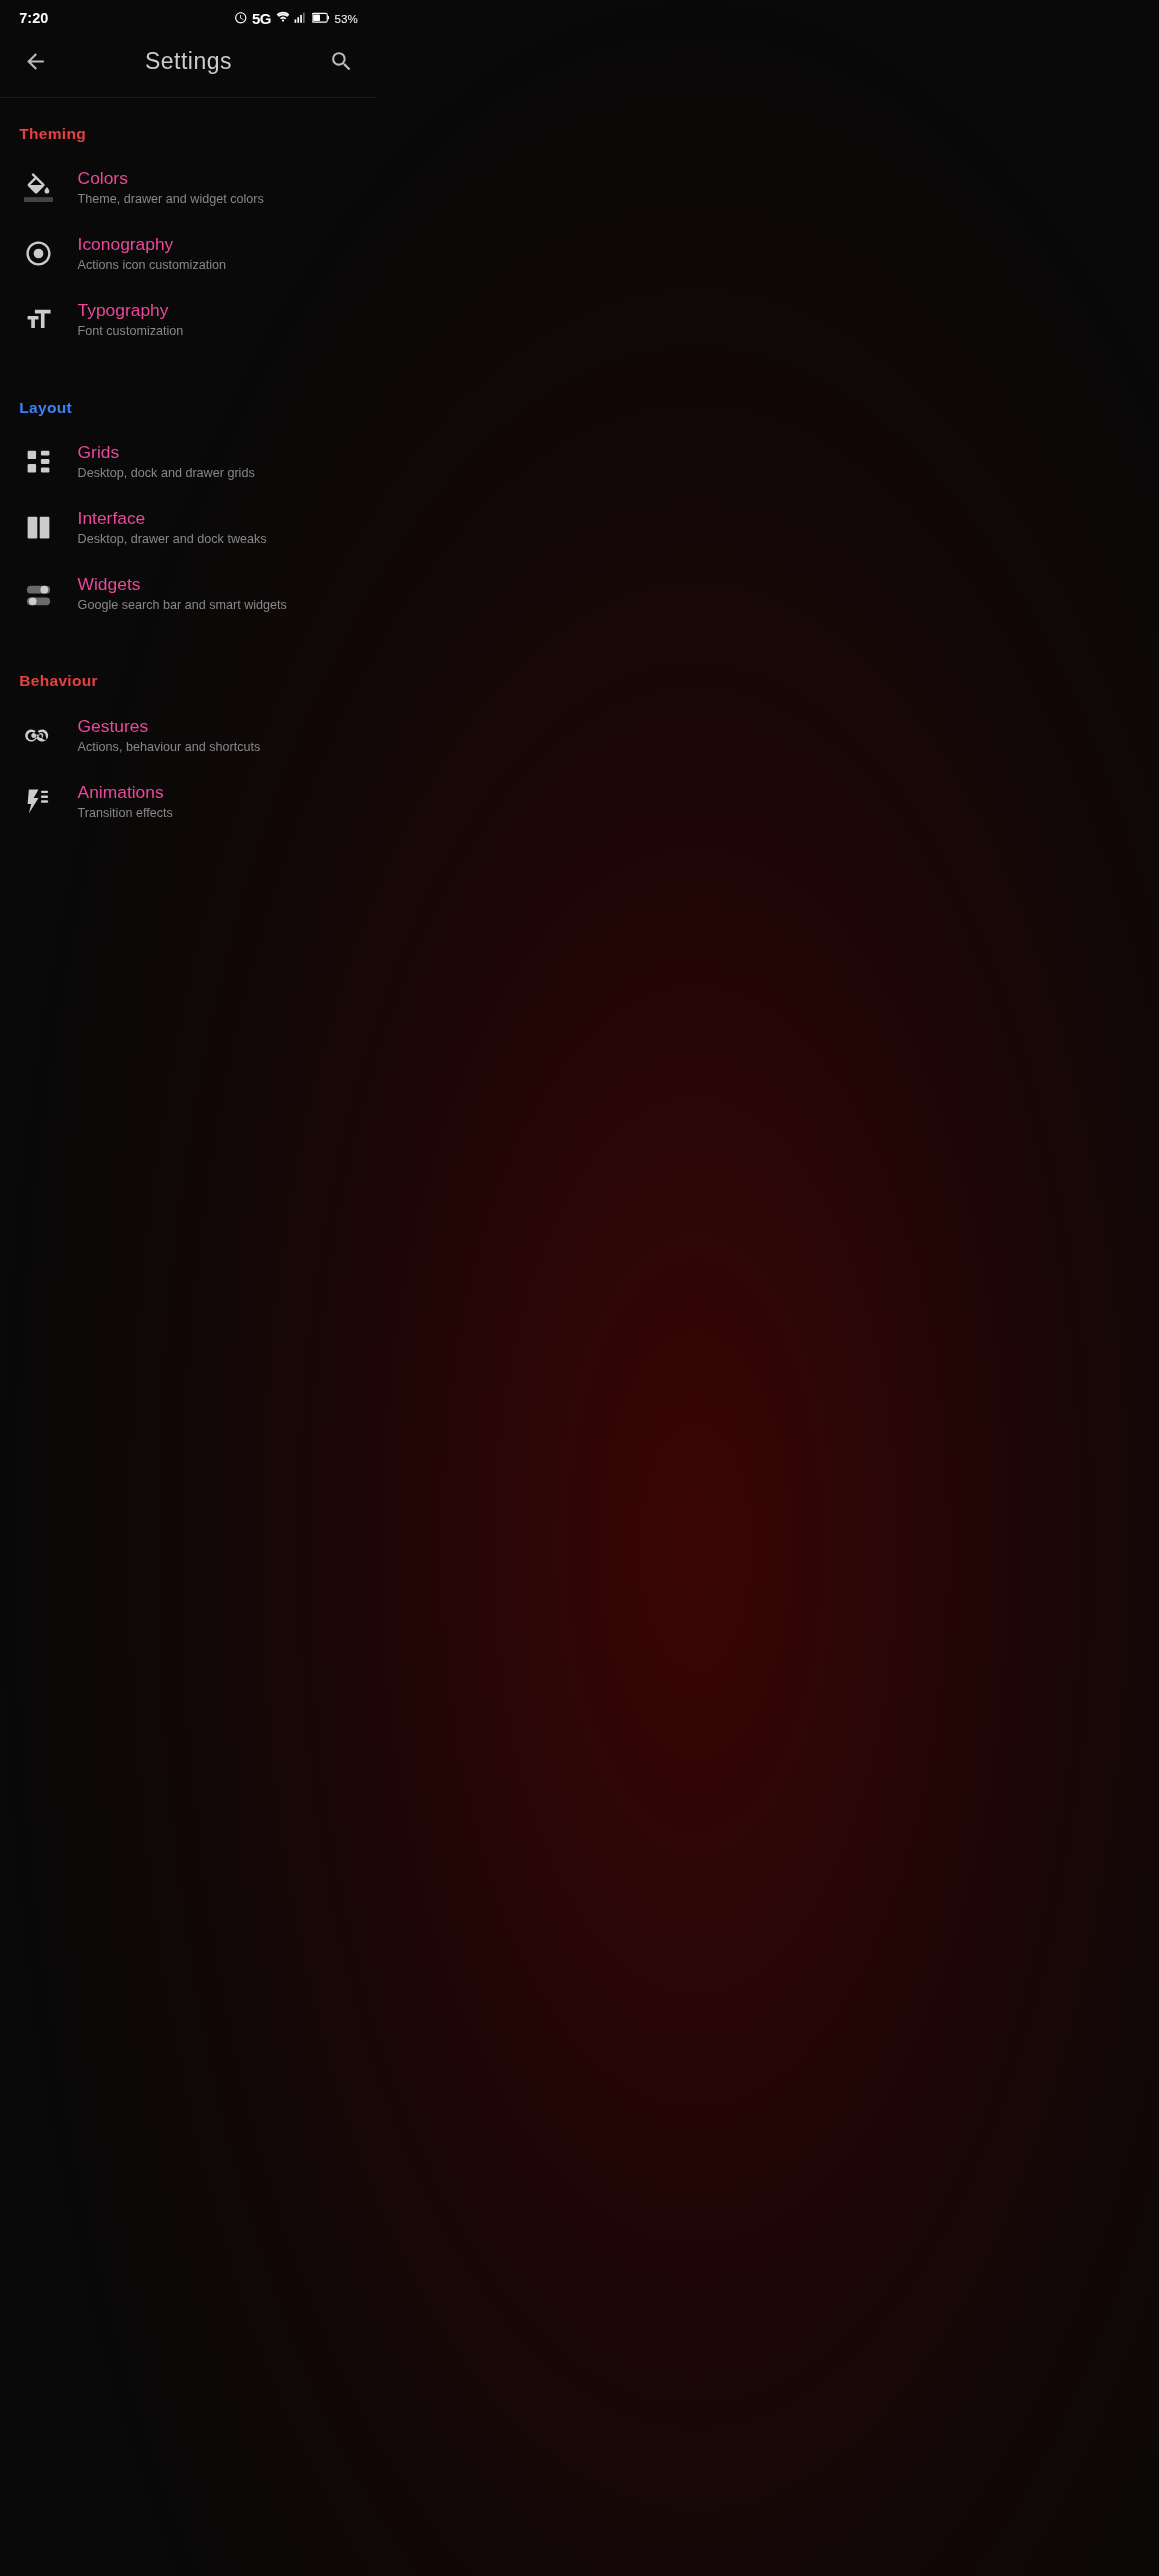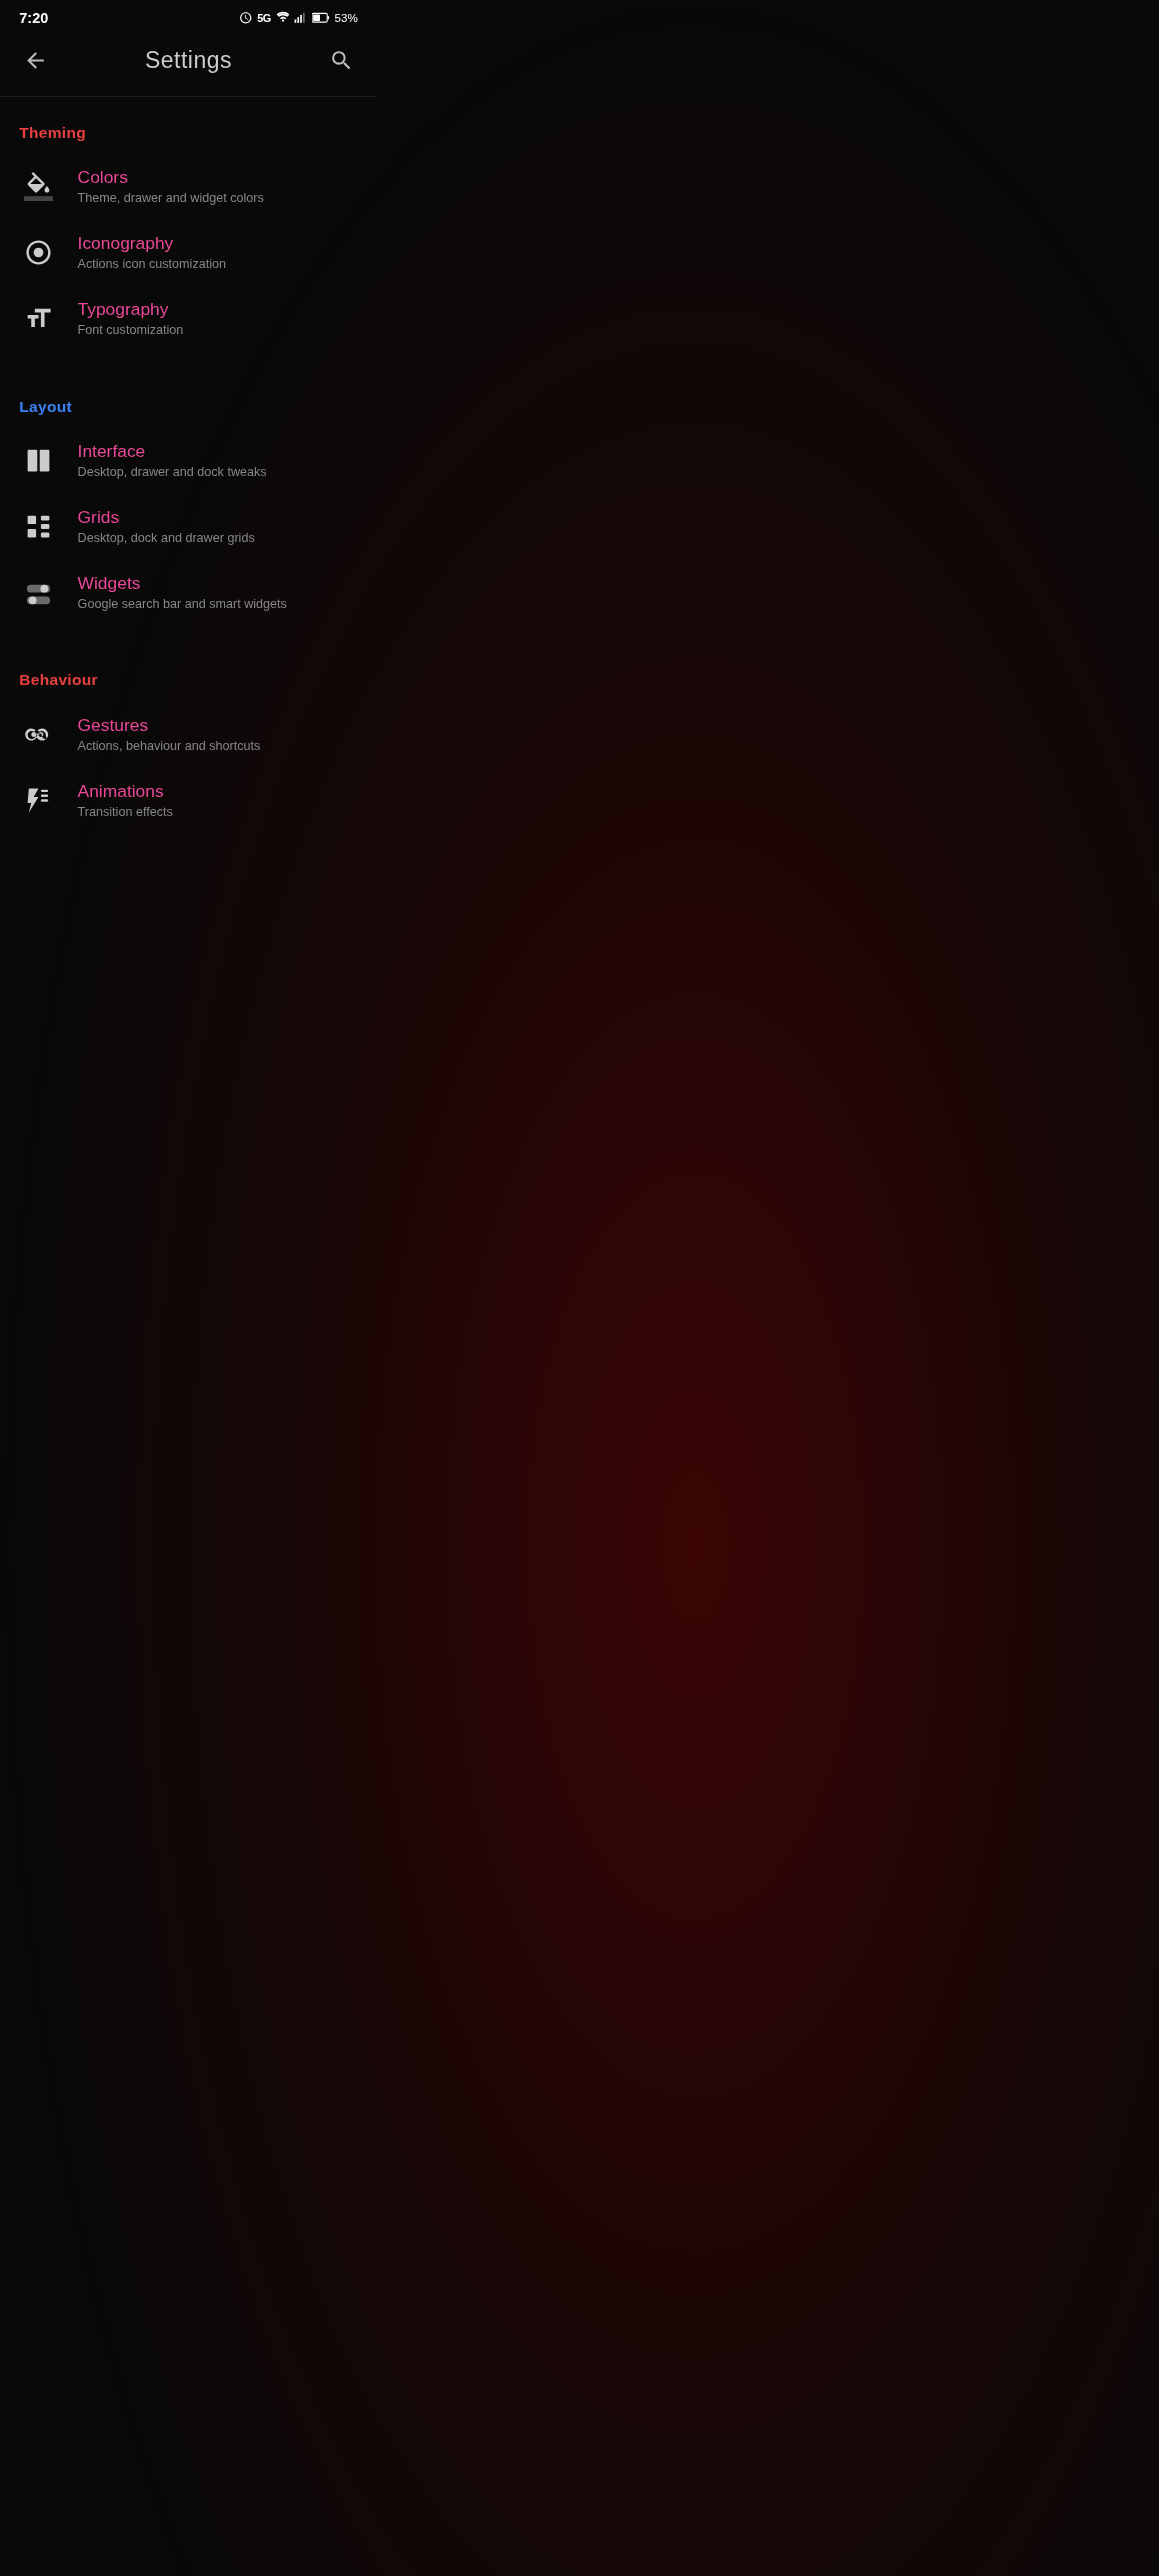--- a/index.html
+++ b/index.html
@@ -181,21 +181,21 @@
   <div class="status-bar">
     <span class="status-time">7:20</span>
     <div class="status-icons">
 
       <span class="status-icon">
         <svg width="13.5" height="13.5" viewBox="0 0 24 24">
             <path d="M12 2C6.48 2 2 6.48 2 12s4.48 10 10 10 10-4.48 10-10S17.52 2 12 2zm0 18c-4.41 0-8-3.59-8-8s3.59-8 8-8 8 3.59 8 8-3.59 8-8 8zm.5-13H11v6l5.25 3.15.75-1.23-4.5-2.67V7z"></path>
           </svg>
       </span>
 
-      <span class="status-icon" style="font-size:11px;font-weight:700;letter-spacing:-0.5px;">5G</span>
+      <span class="status-icon" style="font-size:15px;font-weight:700;letter-spacing:-0.5px;">5G</span>
 
       <span class="status-icon">
         <svg width="13.5" height="13.5" viewBox="0 0 24 24">
             <path d="M1.13 6.34C4.18 3.28 8.37 1.5 12.5 1.5s8.32 1.78 11.37 4.84l-2.12 2.12C19.33 6.04 16.05 4.5 12.5 4.5s-6.83 1.54-9.25 3.96L1.13 6.34zm4.24 4.24C6.93 9.02 9.6 8 12.5 8s5.57 1.02 7.13 2.58l2.12-2.12C19.6 6.31 16.22 5 12.5 5S5.4 6.31 3.25 8.46l2.12 2.12zm4.24 4.24c.9-.9 2.14-1.45 3.39-1.45s2.49.55 3.39 1.45l2.12-2.12C16.83 11.03 14.73 10 12.5 10s-4.33 1.03-5.51 2.7l2.62 2.12zM12.5 15c-1.1 0-2 .9-2 2s.9 2 2 2 2-.9 2-2-.9-2-2-2z"></path>
           </svg>
       </span>
 
       <span class="status-icon">
         <svg width="13.5" height="13.5" viewBox="0 0 24 24">
             <path d="M1 21h22L12 2z" opacity="0"></path>
@@ -275,48 +275,48 @@
       </div>
     </div>
 
     <div class="section-spacer"></div>
 
     <div class="section-header layout">Layout</div>
 
     <div class="settings-item">
       <div class="item-icon">
         <svg width="29" height="29" viewBox="0 0 24 24" fill="#cccccc">
-          <rect x="3" y="3" width="8" height="18" rx="1"></rect>
-          <rect x="13" y="3" width="8" height="18" rx="1"></rect>
-        </svg>
-      </div>
-      <div class="item-text">
-        <div class="item-title">Interface</div>
-        <div class="item-subtitle">Desktop, drawer and dock tweaks</div>
-      </div>
-    </div>
-
-    <div class="settings-item">
-      <div class="item-icon">
-        <svg width="29" height="29" viewBox="0 0 24 24" fill="#cccccc">
           <rect x="3" y="3" width="7" height="7" rx="1"></rect>
           <rect x="3" y="14" width="7" height="7" rx="1"></rect>
           <rect x="14" y="3" width="7" height="4" rx="1"></rect>
           <rect x="14" y="10" width="7" height="4" rx="1"></rect>
           <rect x="14" y="17" width="7" height="4" rx="1"></rect>
         </svg>
       </div>
       <div class="item-text">
         <div class="item-title">Grids</div>
         <div class="item-subtitle">Desktop, dock and drawer grids</div>
       </div>
     </div>
 
     <div class="settings-item">
       <div class="item-icon">
+        <svg width="29" height="29" viewBox="0 0 24 24" fill="#cccccc">
+          <rect x="3" y="3" width="8" height="18" rx="1"></rect>
+          <rect x="13" y="3" width="8" height="18" rx="1"></rect>
+        </svg>
+      </div>
+      <div class="item-text">
+        <div class="item-title">Interface</div>
+        <div class="item-subtitle">Desktop, drawer and dock tweaks</div>
+      </div>
+    </div>
+
+    <div class="settings-item">
+      <div class="item-icon">
         <svg width="31" height="31" viewBox="0 0 32 32" fill="#cccccc">
 
           <rect x="4" y="8" width="24" height="8" rx="4" fill="#cccccc" opacity="0.5"></rect>
           <circle cx="22" cy="12" r="4" fill="#cccccc"></circle>
           <rect x="4" y="20" width="24" height="8" rx="4" fill="#cccccc" opacity="0.5"></rect>
           <circle cx="10" cy="24" r="4" fill="#cccccc"></circle>
         </svg>
       </div>
       <div class="item-text">
         <div class="item-title">Widgets</div>

